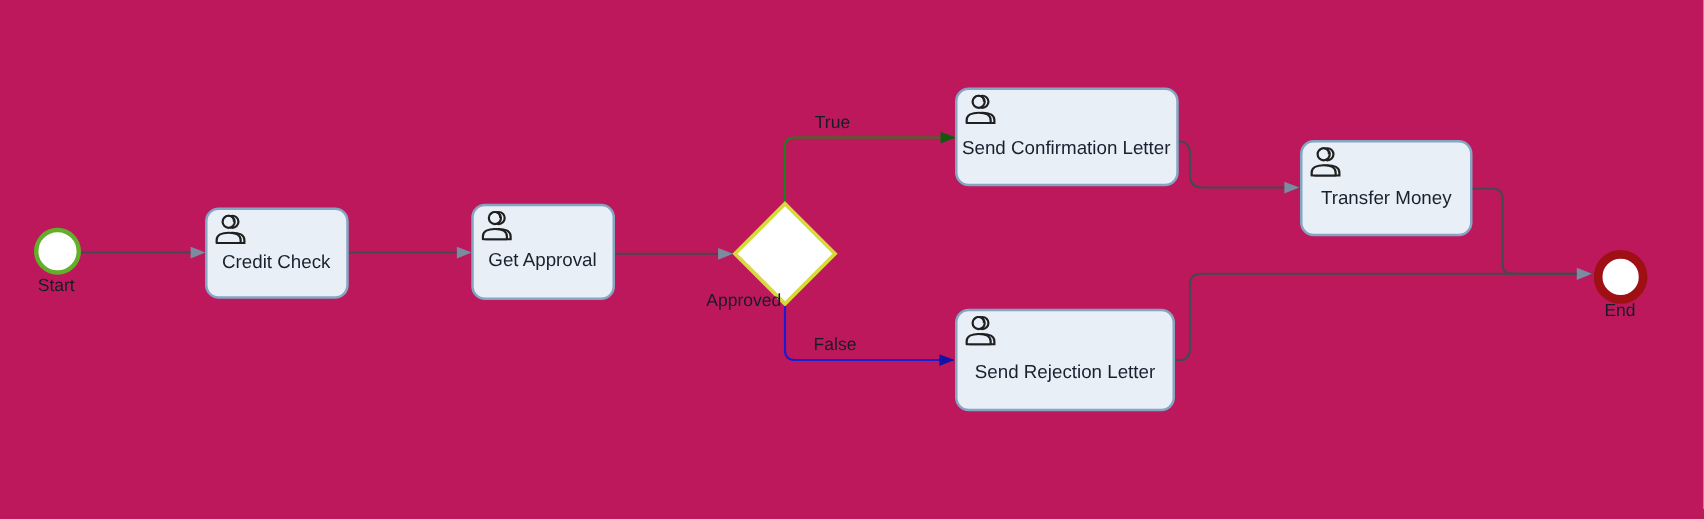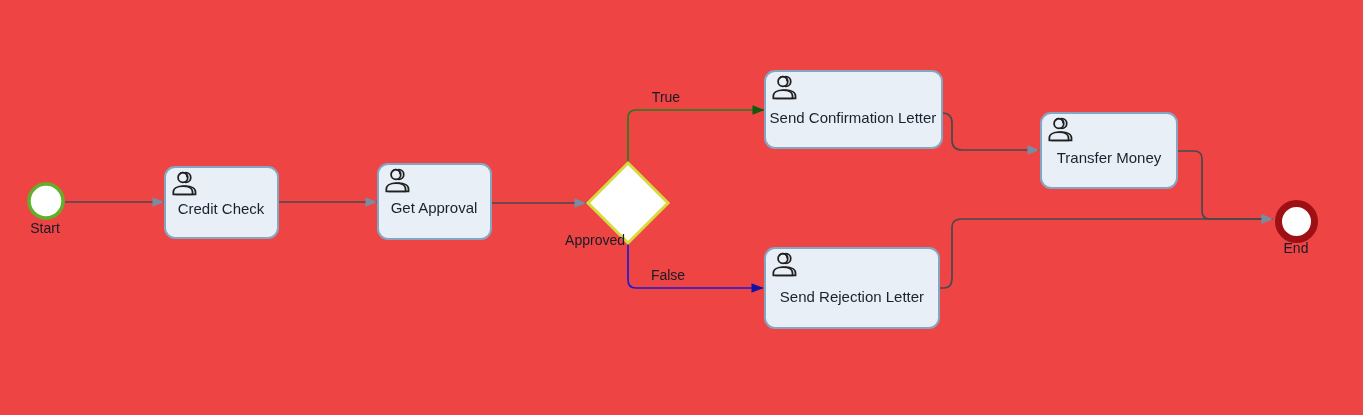--- a/index.html
+++ b/index.html
@@ -1,17 +1,17 @@
 <!DOCTYPE html>
 <html><head>
 <meta charset="utf-8">
 <style>
   html, body { margin: 0; padding: 0; background: #ffffff; }
   .canvas-wrap {
-    width: 1363px; height: 415px; position: relative; background: #ef4444;
+    width: 1363px; height: 415px; position: relative; background: #be185d;
     font-family: "Liberation Sans", sans-serif;
   }
   svg { display: block; }
   .task-box { fill: #e9eff7; stroke: #85a6c3; stroke-width: 2; }
   .task-label { font-family: "Liberation Sans", sans-serif; font-size: 15px; fill: #18222e; text-anchor: middle; }
   .node-label { font-family: "Liberation Sans", sans-serif; font-size: 14px; fill: #141c26; text-anchor: middle; }
   .edge-label { font-family: "Liberation Sans", sans-serif; font-size: 14px; fill: #141c26; text-anchor: middle; }
   .flow { fill: none; stroke: #46494d; stroke-width: 1.7; }
   .flow-true { fill: none; stroke: #1e7e1e; stroke-width: 1.7; }
   .flow-false { fill: none; stroke: #1b1bd1; stroke-width: 1.7; }

